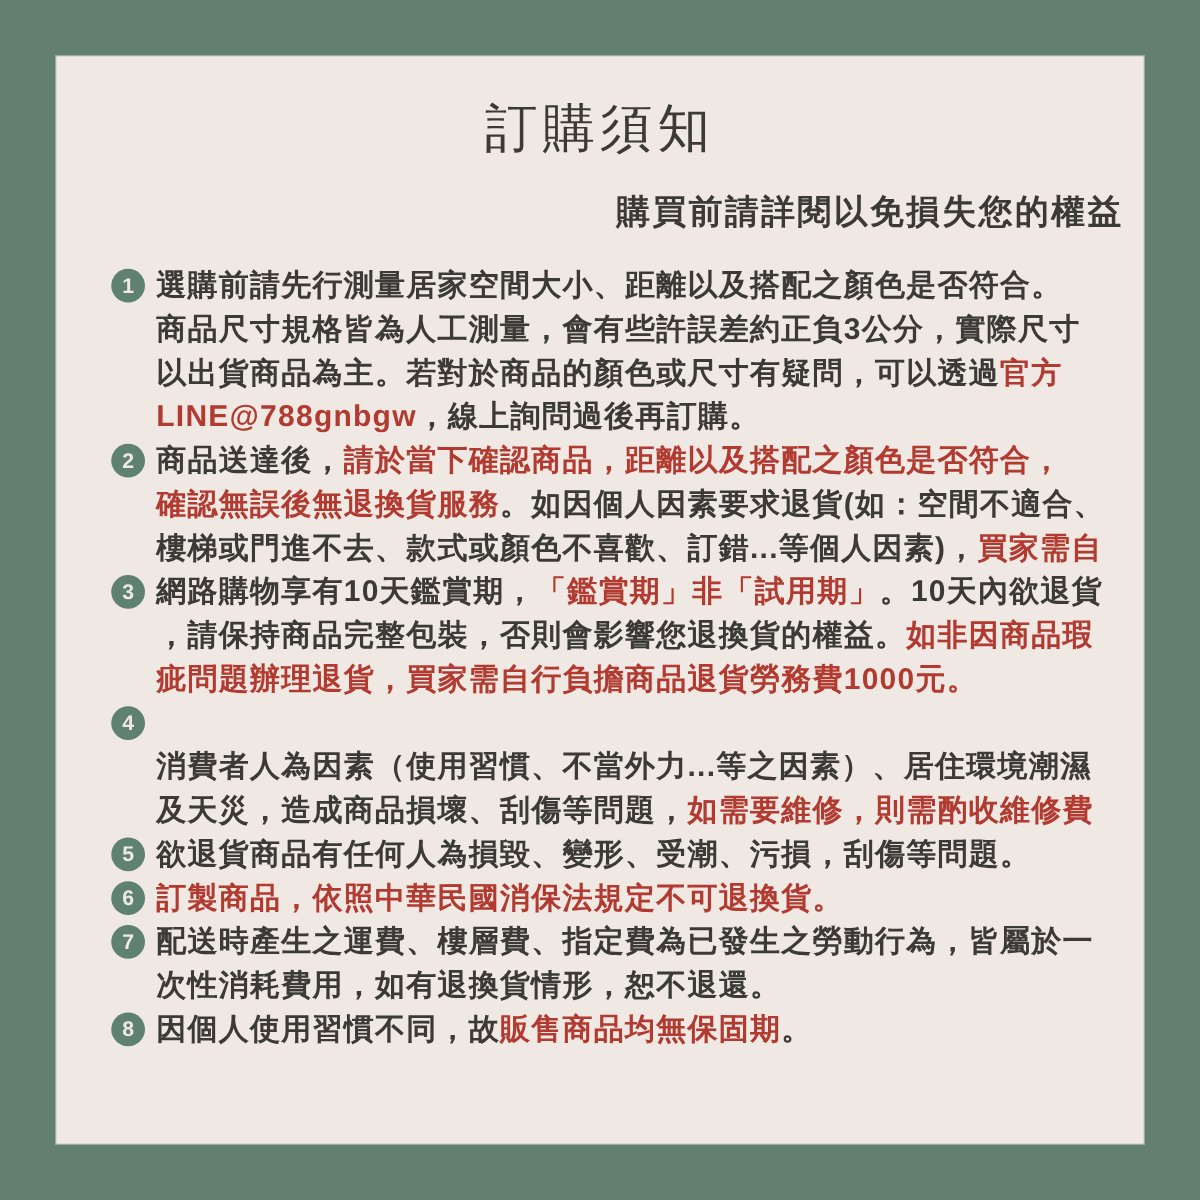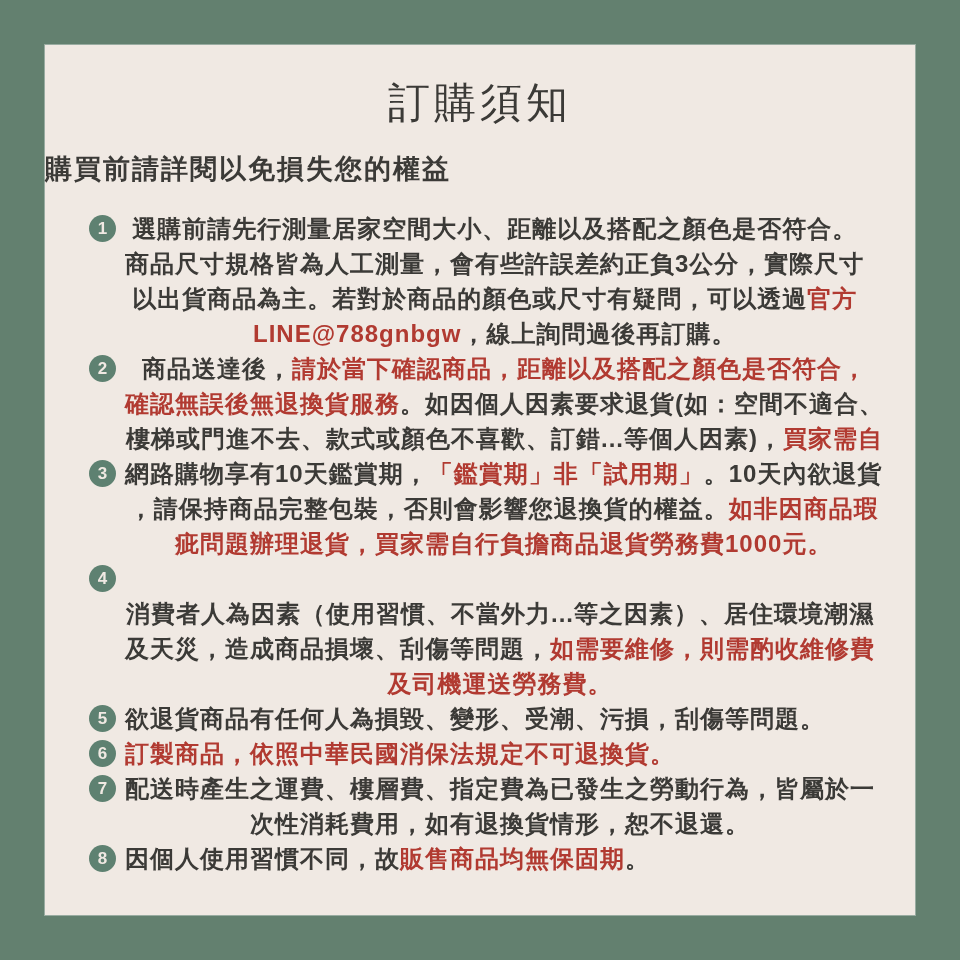--- a/index.html
+++ b/index.html
@@ -26,22 +26,22 @@
   }
   .title{
     margin:30px 0 0;
     text-align:center;
     font-size:42px;
     font-weight:normal;
     letter-spacing:4px;
     color:var(--c-text);
   }
   .subtitle{
-    margin:20px 0 0;
-    text-align:left;
+    margin:20px 16px 0;
+    text-align:right;
     font-size:27px;
     font-weight:bold;
     letter-spacing:2px;
     color:var(--c-text);
   }
   .notice-list{
     list-style:none;
     margin:24px 0 0;
     padding:0 24px 0 44px;
   }
@@ -62,21 +62,20 @@
     align-items:center;
     justify-content:center;
   }
   .item-text{
     margin:0 0 0 9px;
     font-size:24px;
     line-height:35px;
     font-weight:bold;
     letter-spacing:1px;
     color:var(--c-text);
-    text-align:center;
   }
   .item-text .red{color:var(--c-red);}
 </style>
 </head>
 <body>
 
 <div class="panel">
   <h1 class="title">訂購須知</h1>
   <h2 class="subtitle">購買前請詳閱以免損失您的權益</h2>
   <ol class="notice-list">
@@ -87,21 +86,21 @@
       <li class="notice-item">
         <span class="badge">2</span>
         <p class="item-text"><span>商品送達後，</span><span class="red">請於當下確認商品，距離以及搭配之顏色是否符合，</span><br><span class="red">確認無誤後無退換貨服務</span><span>。如因個人因素要求退貨(如：空間不適合、</span><br><span>樓梯或門進不去、款式或顏色不喜歡、訂錯...等個人因素)，</span><span class="red">買家需自</span><br></p>
       </li>
       <li class="notice-item">
         <span class="badge">3</span>
         <p class="item-text"><span>網路購物享有10天鑑賞期，</span><span class="red">「鑑賞期」非「試用期」</span><span>。10天內欲退貨</span><br><span>，請保持商品完整包裝，否則會影響您退換貨的權益。</span><span class="red">如非因商品瑕</span><br><span class="red">疵問題辦理退貨，買家需自行負擔商品退貨勞務費1000元。</span></p>
       </li>
       <li class="notice-item">
         <span class="badge">4</span>
-        <p class="item-text"><br><span>消費者人為因素（使用習慣、不當外力...等之因素）、居住環境潮濕</span><br><span>及天災，造成商品損壞、刮傷等問題，</span><span class="red">如需要維修，則需酌收維修費</span><br><span class="red">及司機運送勞務費。</span></p>
+        <p class="item-text"><br><span>消費者人為因素（使用習慣、不當外力...等之因素）、居住環境潮濕</span><br><span>及天災，造成商品損壞、刮傷等問題，</span><span class="red">如需要維修，則需酌收維修費</span><br></p>
       </li>
       <li class="notice-item">
         <span class="badge">5</span>
         <p class="item-text"><span>欲退貨商品有任何人為損毀、變形、受潮、污損，刮傷等問題。</span></p>
       </li>
       <li class="notice-item">
         <span class="badge">6</span>
         <p class="item-text"><span class="red">訂製商品，依照中華民國消保法規定不可退換貨。</span></p>
       </li>
       <li class="notice-item">

